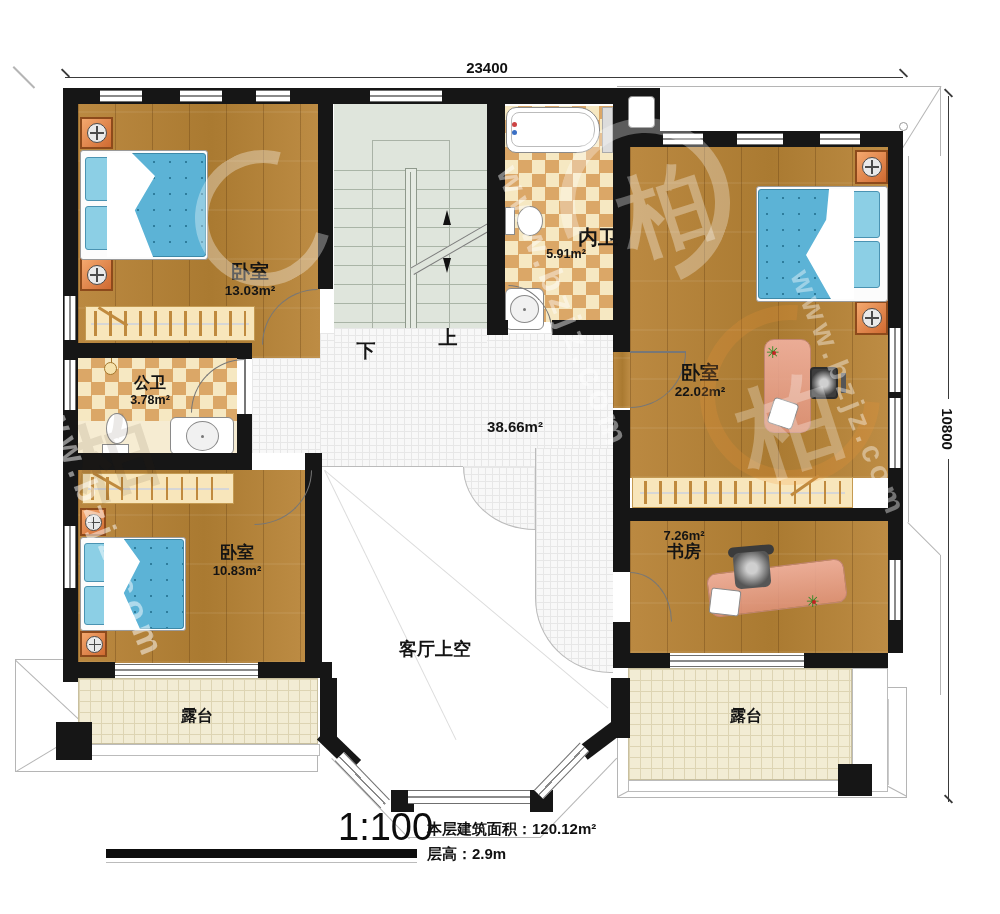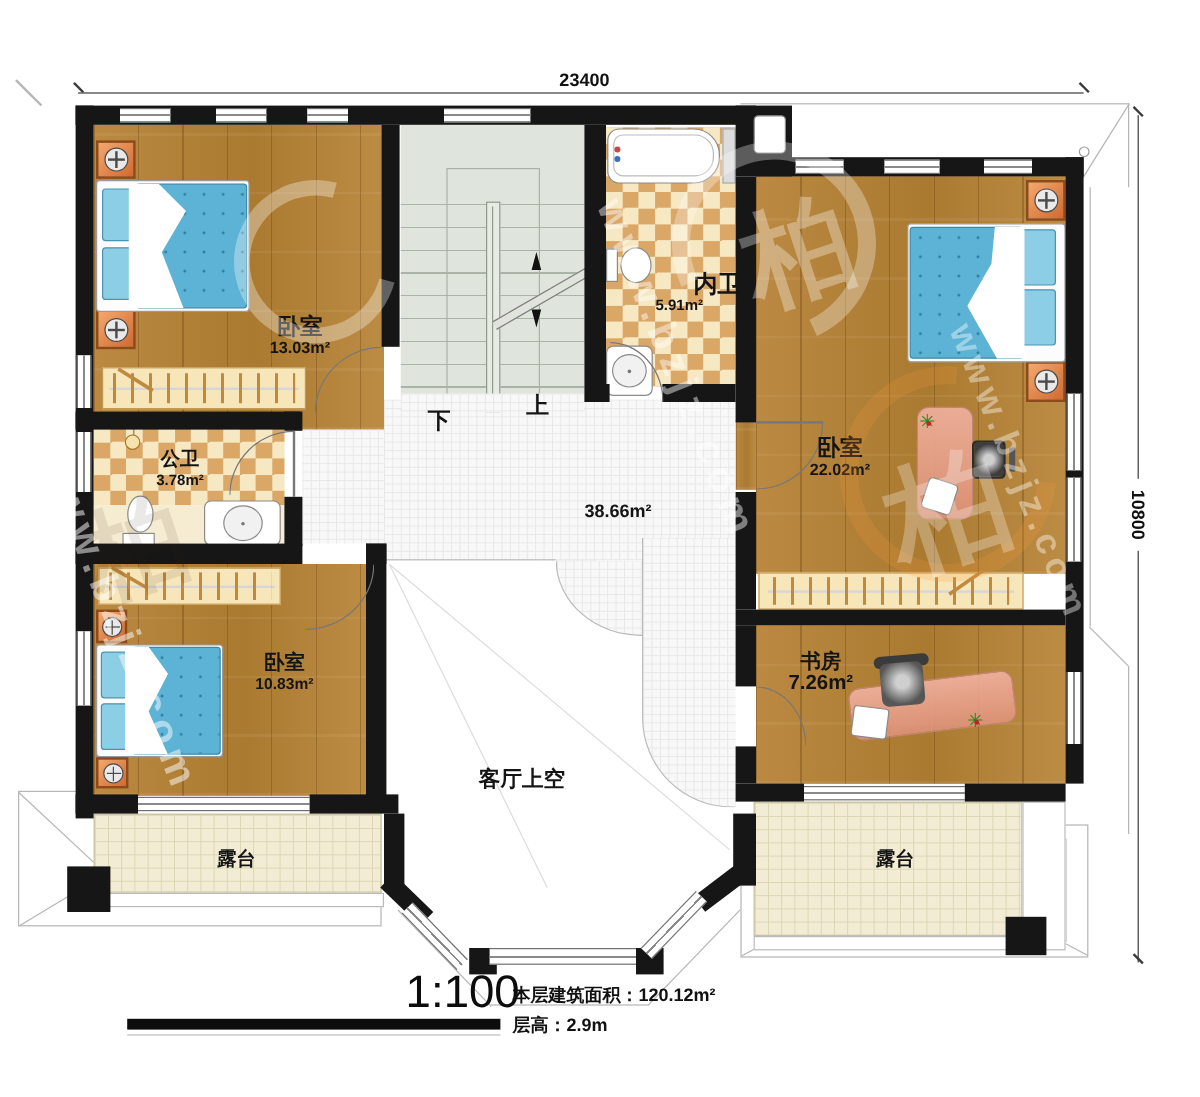--- a/index.html
+++ b/index.html
@@ -256,21 +256,21 @@
   <div class="lbl" style="left:250px;top:290px;font-size:13.5px"><span>13.03m²</span></div>
   <div class="lbl" style="left:598px;top:237px;font-size:20px"><span>内卫</span></div>
   <div class="lbl" style="left:566px;top:254px;font-size:12.5px"><span>5.91m²</span></div>
   <div class="lbl" style="left:700px;top:373px;font-size:19px"><span>卧室</span></div>
   <div class="lbl" style="left:700px;top:391px;font-size:13.5px"><span>22.02m²</span></div>
   <div class="lbl" style="left:150px;top:383px;font-size:16px"><span>公卫</span></div>
   <div class="lbl" style="left:150px;top:400px;font-size:12.5px"><span>3.78m²</span></div>
   <div class="lbl" style="left:237px;top:552px;font-size:17px"><span>卧室</span></div>
   <div class="lbl" style="left:237px;top:570px;font-size:13px"><span>10.83m²</span></div>
   <div class="lbl" style="left:684px;top:551px;font-size:17px"><span>书房</span></div>
-  <div class="lbl" style="left:684px;top:569px;font-size:17px"><span>7.26m²</span></div>
+  <div class="lbl" style="left:684px;top:535px;font-size:13px"><span>7.26m²</span></div>
   <div class="lbl" style="left:515px;top:426px;font-size:15px"><span>38.66m²</span></div>
   <div class="lbl" style="left:435px;top:649px;font-size:18px"><span>客厅上空</span></div>
   <div class="lbl" style="left:197px;top:716px;font-size:16px"><span>露台</span></div>
   <div class="lbl" style="left:746px;top:716px;font-size:16px"><span>露台</span></div>
   <div class="lbl" style="left:366px;top:351px;font-size:19px"><span>下</span></div>
   <div class="lbl" style="left:448px;top:338px;font-size:19px"><span>上</span></div>
 
   <div class="a dimline" style="left:65px;top:77px;width:838px;height:1px"></div>
   <div class="tick" style="left:60px;top:72px;transform:rotate(45deg)"></div>
   <div class="tick" style="left:898px;top:72px;transform:rotate(45deg)"></div>

